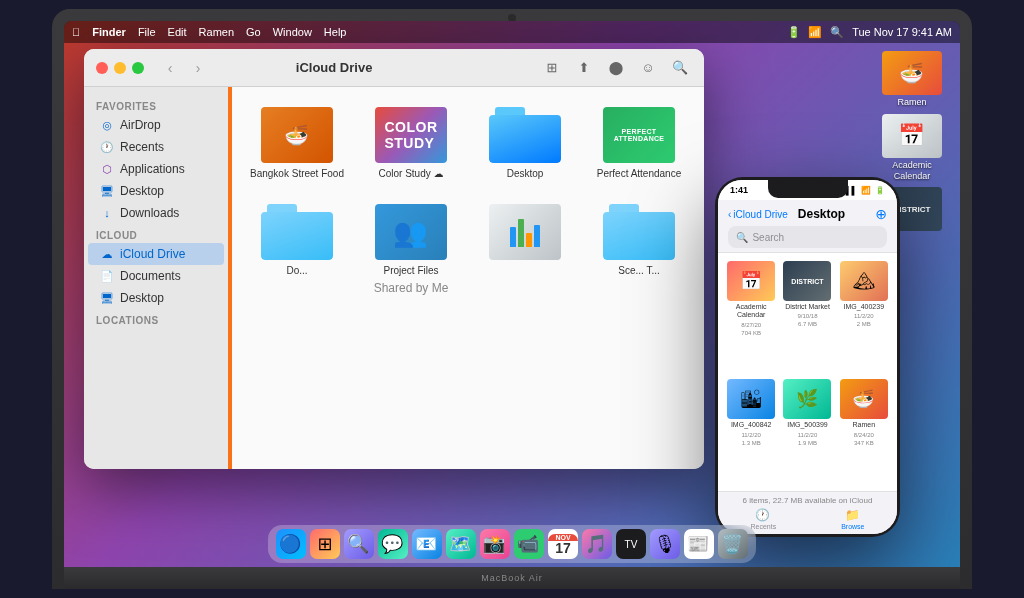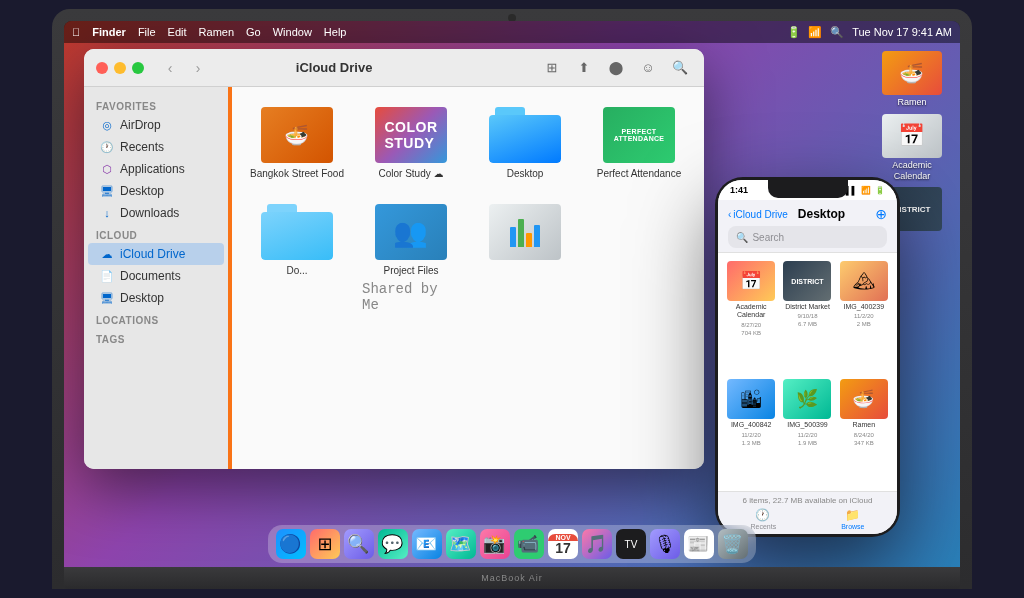--- a/index.html
+++ b/index.html
@@ -287,23 +287,22 @@
       justify-content: center;
       flex-shrink: 0;
     }
     .file-name {
       font-size: 10px;
       color: #333;
       text-align: center;
       line-height: 1.3;
     }
     .file-sub {
-      font-size: 14px;
+      font-size: 12px;
       color: #888;
-      font-family: Liberation Mono, monospace;
     }
 
     
     .folder-icon {
       width: 72px;
       height: 56px;
       position: relative;
     }
     .folder-body {
       width: 72px;
@@ -713,21 +712,20 @@
             <div class="sidebar-item">
               <div class="sidebar-icon blue">📄</div>
               <span>Documents</span>
             </div>
             <div class="sidebar-item">
               <div class="sidebar-icon blue">🖥</div>
               <span>Desktop</span>
             </div>
 
             <div class="sidebar-section-title">Locations</div>
-            <div class="sidebar-section-title">Tags</div>
           </div>
 
           <div class="finder-content">
             <div class="files-grid">
 
               <div class="file-item">
                 <div class="file-thumb">
                   <div class="thumb-food">🍜</div>
                 </div>
                 <div class="file-name">Bangkok Street Food</div>
@@ -783,20 +781,29 @@
                     <div class="bar-chart">
                       <div class="bar" style="height:20px;background:#2196F3;"></div>
                       <div class="bar" style="height:28px;background:#4CAF50;"></div>
                       <div class="bar" style="height:14px;background:#FF9800;"></div>
                       <div class="bar" style="height:22px;background:#2196F3;"></div>
                     </div>
                   </div>
                 </div>
               </div>
 
+              <div class="file-item">
+                <div class="file-thumb">
+                  <div class="folder-icon folder-light">
+                    <div class="folder-tab"></div>
+                    <div class="folder-body" style="background:linear-gradient(160deg,#7dd3fc,#38bdf8);"></div>
+                  </div>
+                </div>
+                <div class="file-name">Sce... T...</div>
+              </div>
 
             </div>
           </div>
         </div>
       </div>
 
       <div class="iphone">
         <div class="iphone-notch"></div>
         <div class="iphone-screen">
 

